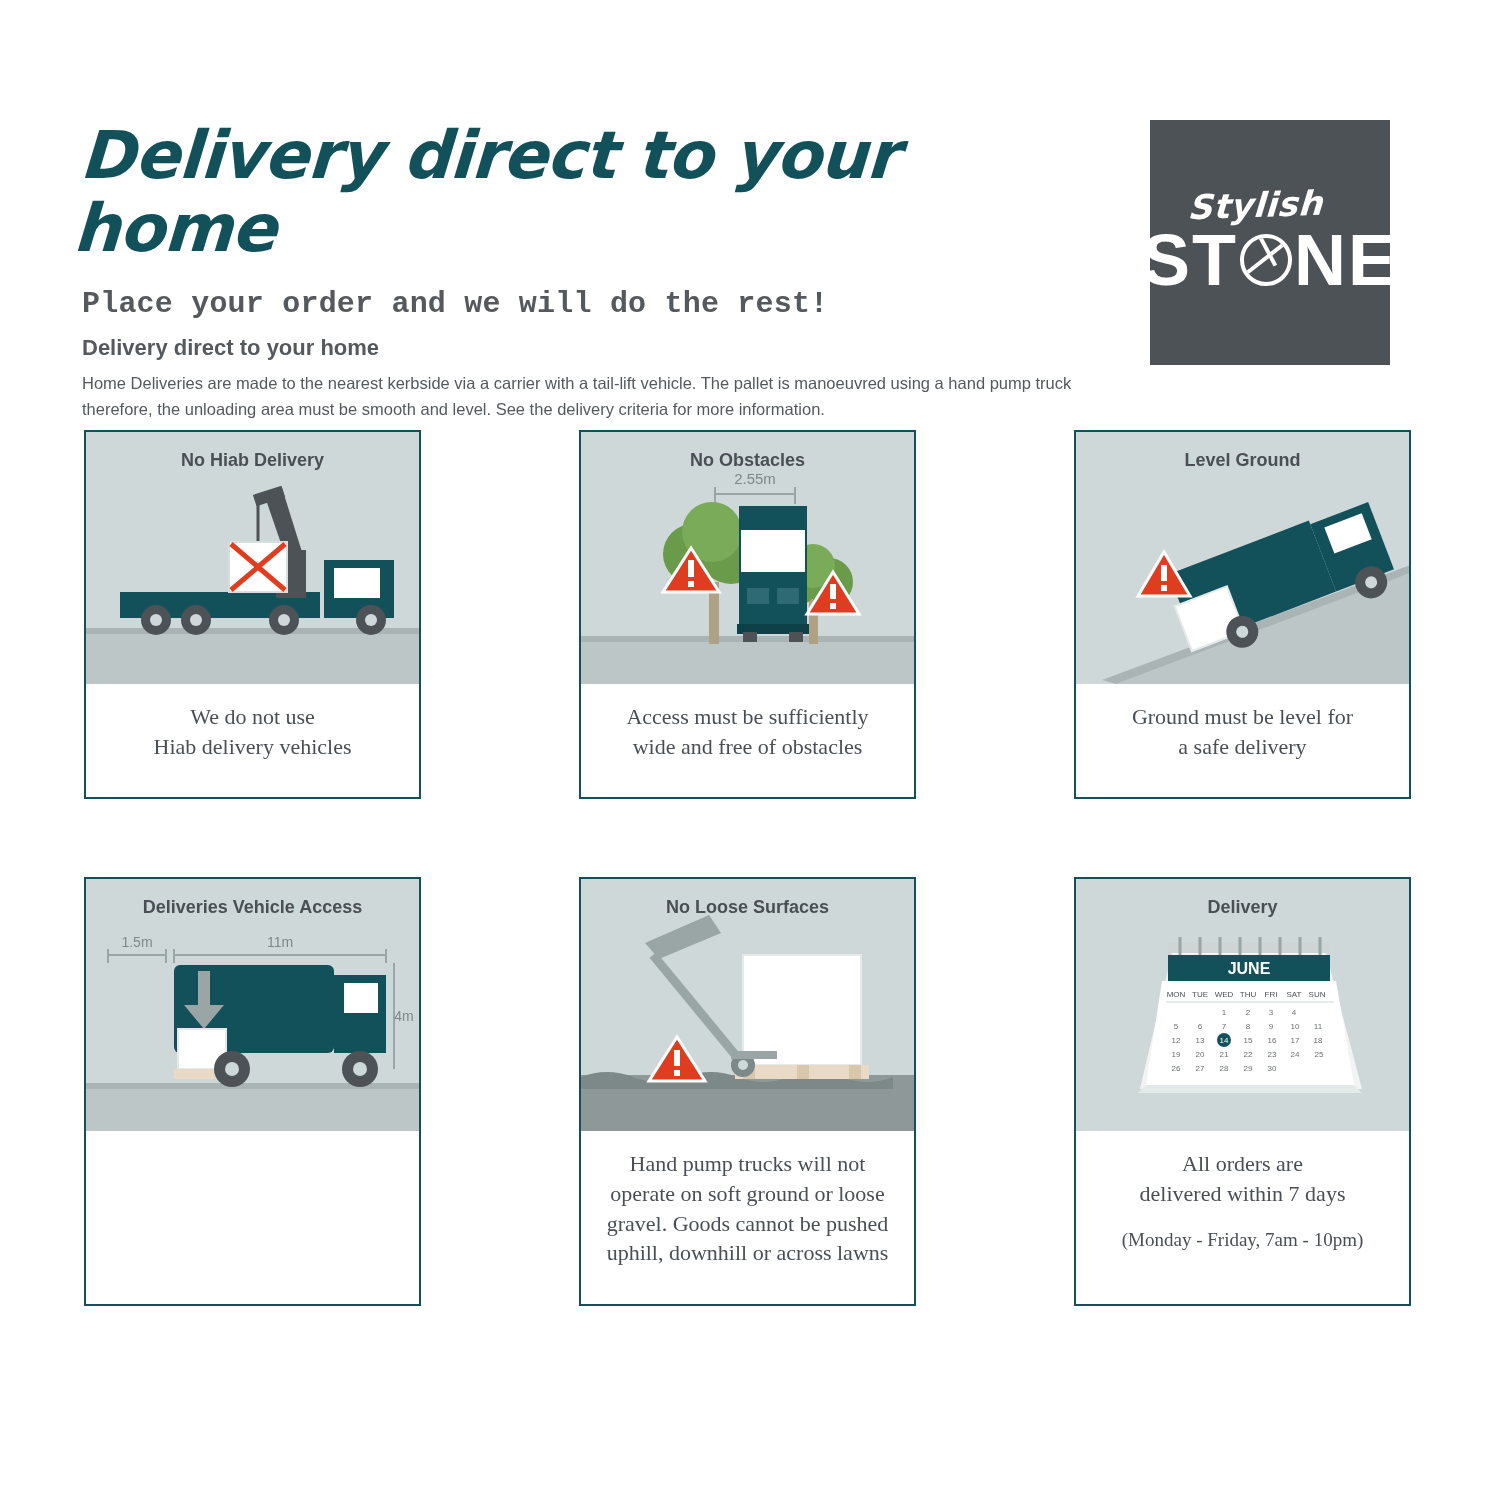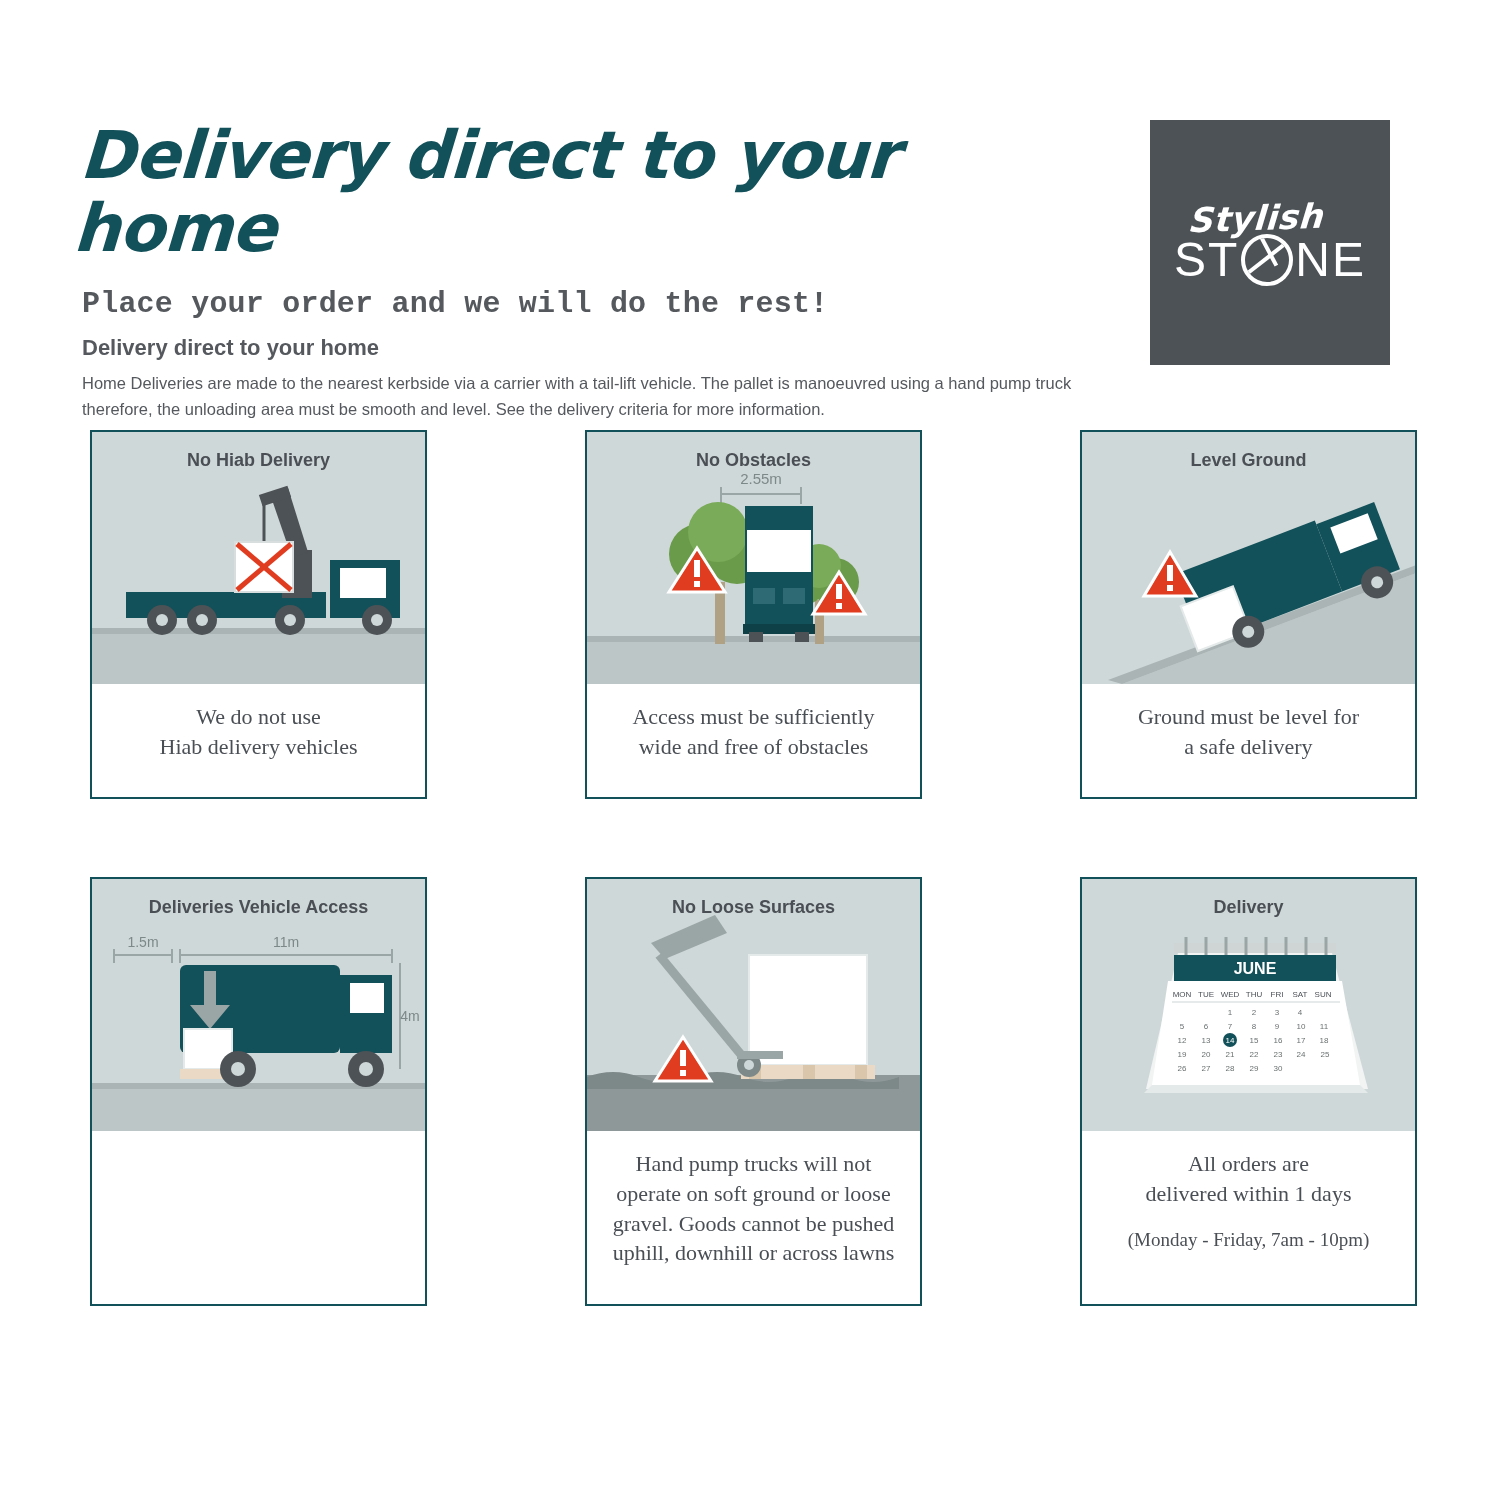--- a/index.html
+++ b/index.html
@@ -79,22 +79,22 @@
     font-style: italic;
     font-weight: bold;
     font-size: 34px;
     color: #ffffff;
     transform: skewX(-8deg) rotate(-2deg);
     margin: 0 0 -6px -24px;
     letter-spacing: 0.5px;
   }
   .logo-stone {
     font-family: "Liberation Sans", sans-serif;
-    font-weight: normal;
-    font-size: 48px;
+    font-weight: bold;
+    font-size: 72px;
     letter-spacing: 2px;
     color: #ffffff;
     display: flex;
     align-items: center;
   }
   .logo-o {
     display: inline-block;
     width: 44px;
     height: 44px;
     border-radius: 50%;
@@ -121,21 +121,21 @@
     top: 8px;
     width: 40px;
     height: 4px;
     background: #ffffff;
     transform: rotate(62deg);
   }
 
   
   .grid {
     position: absolute;
-    left: 90px;
+    left: 84px;
     top: 430px;
     width: 1330px;
     display: grid;
     grid-template-columns: repeat(3, 337px);
     grid-column-gap: 158px;
     grid-row-gap: 78px;
   }
   .card {
     border: 2px solid #12505a;
     background: #ffffff;
@@ -453,19 +453,19 @@
               <text x="196" y="192">30</text>
           </g>
           <circle cx="148" cy="161" r="7" fill="#12505a"></circle>
           <text x="148" y="164" font-family="Liberation Sans, sans-serif" font-size="8" fill="#ffffff" text-anchor="middle">14</text>
 
           <polygon points="70,206 278,206 286,214 62,214" fill="#e4e9e9"></polygon>
         </svg>
       </div>
       <div class="card-caption">
         <span>All orders are</span><br>
-        <span>delivered within 1 days</span><br>
+        <span>delivered within 7 days</span><br>
         <span class="small">(Monday - Friday, 7am - 10pm)</span>
       </div>
     </div>
 
   </div>
 </div>
 
 </body></html>

